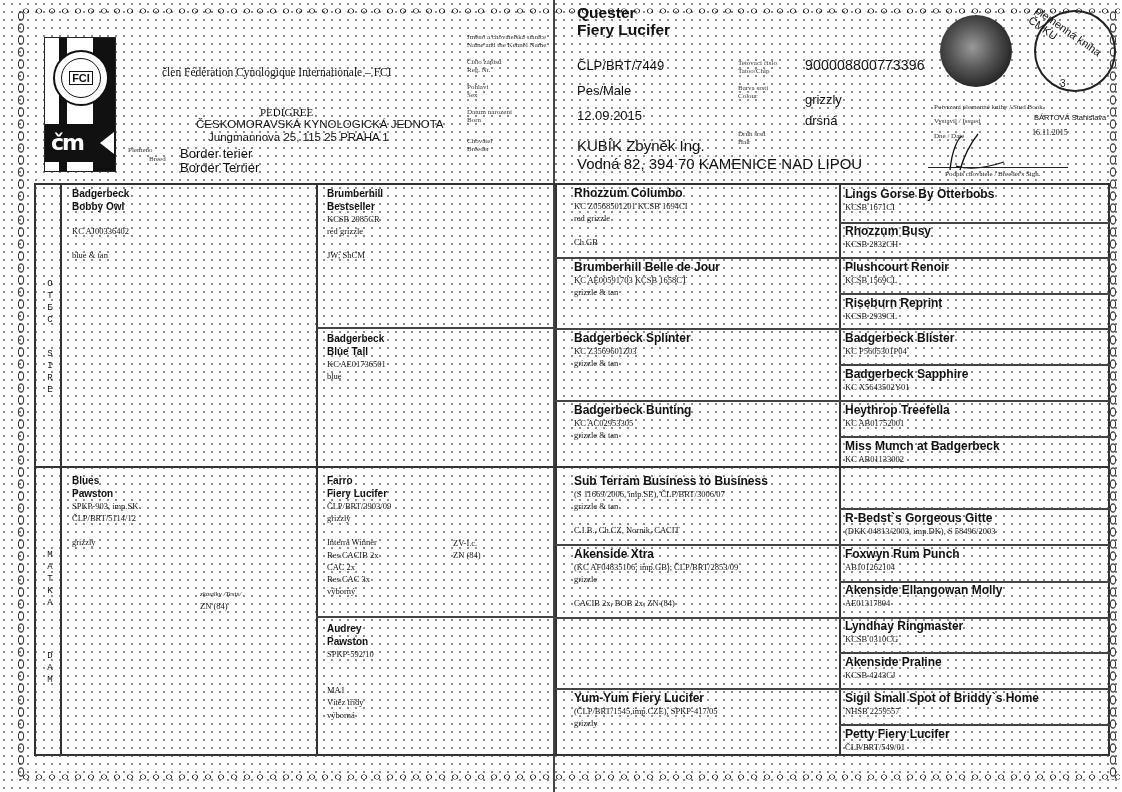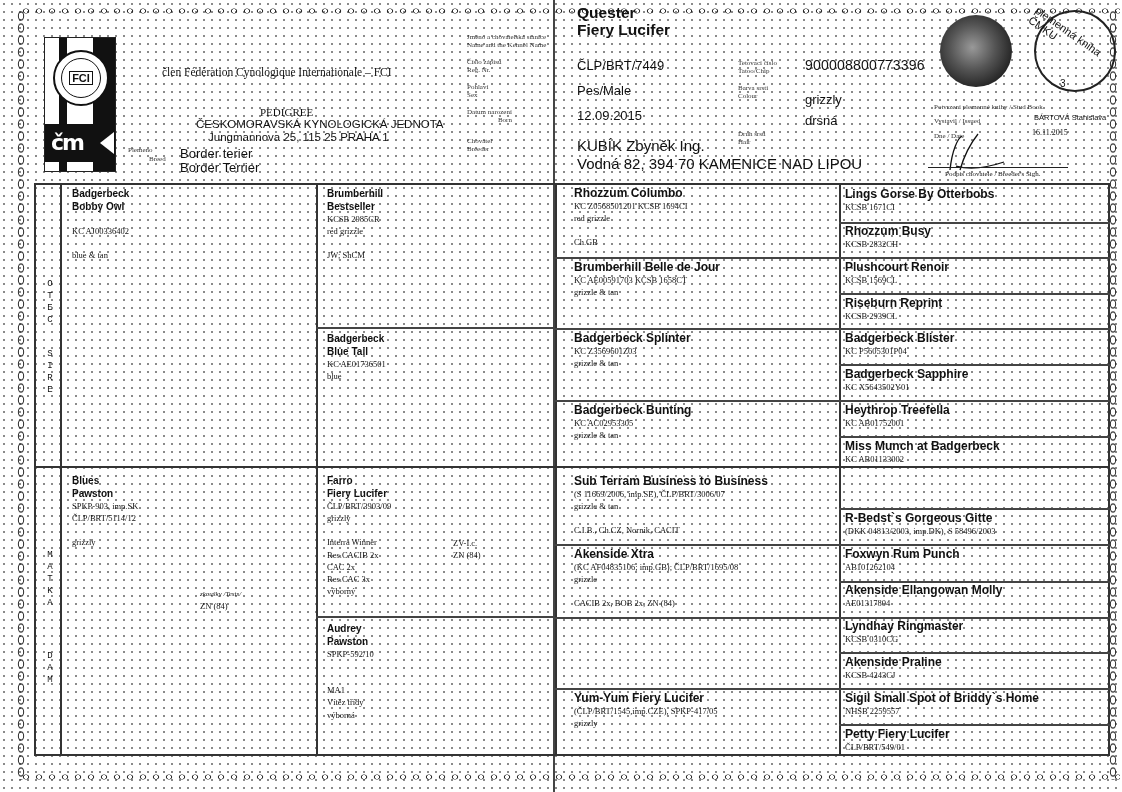--- a/index.html
+++ b/index.html
@@ -119,21 +119,21 @@
     <div>Name and the Kennel Name</div>
   </div>
   <div class="lbl" style="left:467px;top:58px;">
     <div>Číslo zápisu</div>
     <div>Reg. Nr.</div>
   </div>
   <div class="lbl" style="left:467px;top:83px;">
     <div>Pohlaví</div>
     <div>Sex</div>
   </div>
-  <div class="lbl" style="left:467px;top:108px;text-align:right;">
+  <div class="lbl" style="left:467px;top:108px;">
     <div>Datum narození</div>
     <div>Born</div>
   </div>
   <div class="lbl" style="left:467px;top:137px;">
     <div>Chovatel</div>
     <div>Breeder</div>
   </div>
 
   <div class="dog-name" style="top:4px;">Quester</div>
   <div class="dog-name" style="top:21px;">Fiery Lucifer</div>
@@ -315,21 +315,21 @@
   </div>
   <div class="cell" style="left:574px;top:475px;">
     <span class="ln nm">Sub Terram Business to Business</span>
     <span class="ln">(S 11669/2006, imp.SE), ČLP/BRT/3006/07</span>
     <span class="ln">grizzle &amp; tan</span>
     <span class="gap"></span>
     <span class="ln">C.I.B., Ch.CZ, Nornik, CACIT</span>
   </div>
   <div class="cell" style="left:574px;top:548px;">
     <span class="ln nm">Akenside Xtra</span>
-    <span class="ln">(KC AF04835106; imp.GB); ČLP/BRT/1695/08</span>
+    <span class="ln">(KC AF04835106; imp.GB); ČLP/BRT/2853/09</span>
     <span class="ln">grizzle</span>
     <span class="gap"></span>
     <span class="ln">CACIB 2x, BOB 2x, ZN (84)</span>
   </div>
   <div class="cell" style="left:574px;top:692px;">
     <span class="ln nm">Yum-Yum Fiery Lucifer</span>
     <span class="ln">(ČLP/BRT/1545,imp.CZE), SPKP-417/05</span>
     <span class="ln">grizzly</span>
   </div>
 

